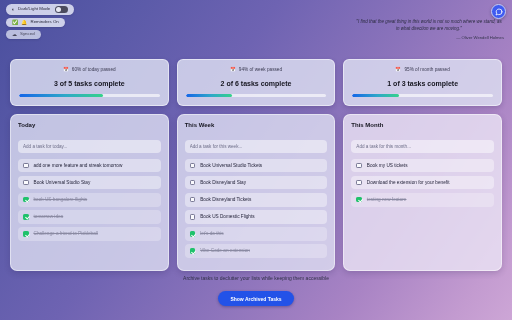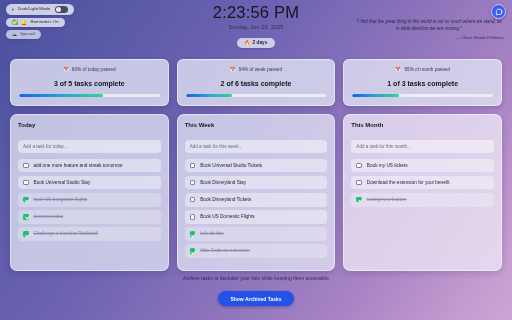--- a/index.html
+++ b/index.html
@@ -316,28 +316,20 @@
       <span>Reminders On</span>
     </div>
 
     <div class="pill synced">
       <span class="ic">☁</span>
       <span>Synced</span>
     </div>
 
   </div>
 
-  <div class="clock-wrap">
-    <div class="clock-time">2:23:56 PM</div>
-    <div class="clock-date">Sunday, Jun 29, 2025</div>
-    <div class="streak">
-      <span>🔥</span>
-      <span>2 days</span>
-    </div>
-  </div>
 
   <div class="quote">
     <span>"I find that the great thing in this world is not so much where we stand, as in what direction we are moving."</span>
     <span class="quote-author">— Oliver Wendell Holmes</span>
   </div>
 
   <div class="chat-fab">
     <svg width="8" height="8" viewBox="0 0 24 24" fill="none" stroke="#ffffff" stroke-width="2.4" stroke-linecap="round" stroke-linejoin="round">
       <path d="M21 11.5a8.4 8.4 0 0 1-9 8.4 8.6 8.6 0 0 1-3.8-.9L3 21l1.9-5.1A8.4 8.4 0 0 1 12 3a8.4 8.4 0 0 1 9 8.5z"></path>
     </svg>

